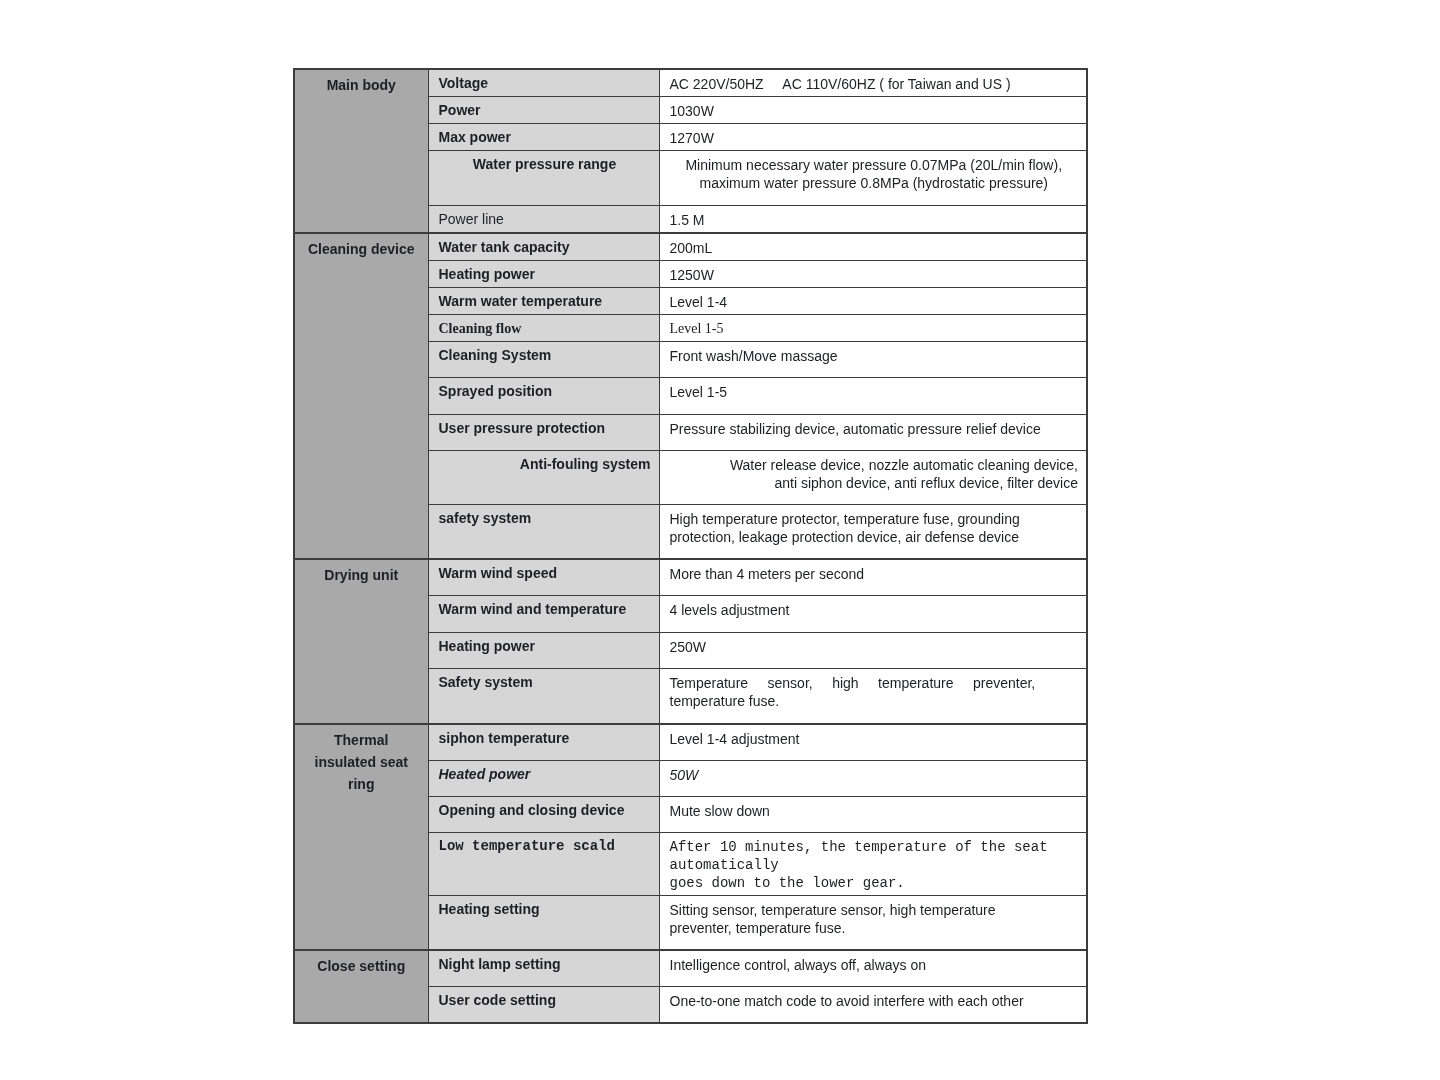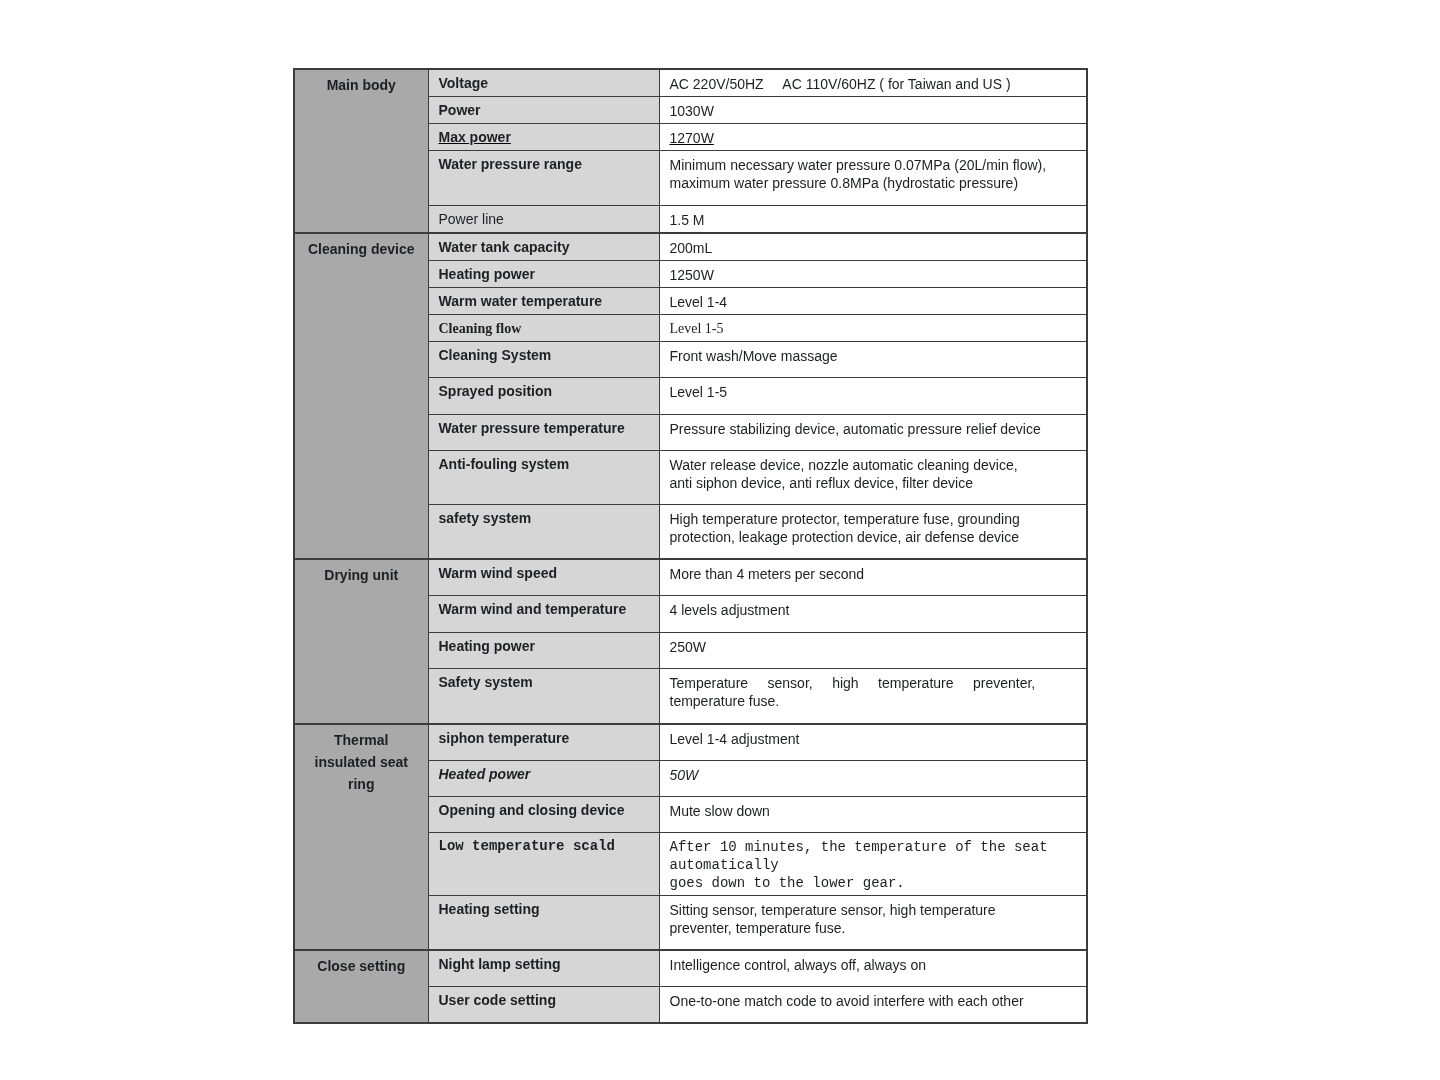--- a/index.html
+++ b/index.html
@@ -76,25 +76,25 @@
     <tbody>
         <tr class="section-start" style="height: 26px;">
           <td class="cat" rowspan="5">Main body</td>
           <td class="label">Voltage</td>
           <td class="value">AC 220V/50HZ     AC 110V/60HZ ( for Taiwan and US )</td>
         </tr>
         <tr style="height: 25px;">
           <td class="label">Power</td>
           <td class="value">1030W</td>
         </tr>
-        <tr style="height: 24px; text-decoration: underline;">
+        <tr style="height: 24px;">
           <td class="label">Max power</td>
           <td class="value">1270W</td>
         </tr>
-        <tr style="height: 55px;">
+        <tr style="height: 55px; text-align: center;">
           <td class="label">Water pressure range</td>
           <td class="value">Minimum necessary water pressure 0.07MPa (20L/min flow),
 maximum water pressure 0.8MPa (hydrostatic pressure)</td>
         </tr>
         <tr style="height: 23px;">
           <td class="label regular">Power line</td>
           <td class="value">1.5 M</td>
         </tr>
         <tr class="section-start" style="height: 25px;">
           <td class="cat" rowspan="9">Cleaning device</td>
@@ -115,24 +115,24 @@
         </tr>
         <tr style="height: 36px;">
           <td class="label">Cleaning System</td>
           <td class="value">Front wash/Move massage</td>
         </tr>
         <tr style="height: 37px; margin-top: 21px;">
           <td class="label">Sprayed position</td>
           <td class="value">Level 1-5</td>
         </tr>
         <tr style="height: 36px;">
-          <td class="label">Water pressure temperature</td>
+          <td class="label">User pressure protection</td>
           <td class="value">Pressure stabilizing device, automatic pressure relief device</td>
         </tr>
-        <tr style="height: 54px;">
+        <tr style="height: 54px; text-align: right;">
           <td class="label">Anti-fouling system</td>
           <td class="value">Water release device, nozzle automatic cleaning device,
 anti siphon device, anti reflux device, filter device</td>
         </tr>
         <tr style="height: 54px;">
           <td class="label">safety system</td>
           <td class="value">High temperature protector, temperature fuse, grounding
 protection, leakage protection device, air defense device</td>
         </tr>
         <tr class="section-start" style="height: 37px;">

